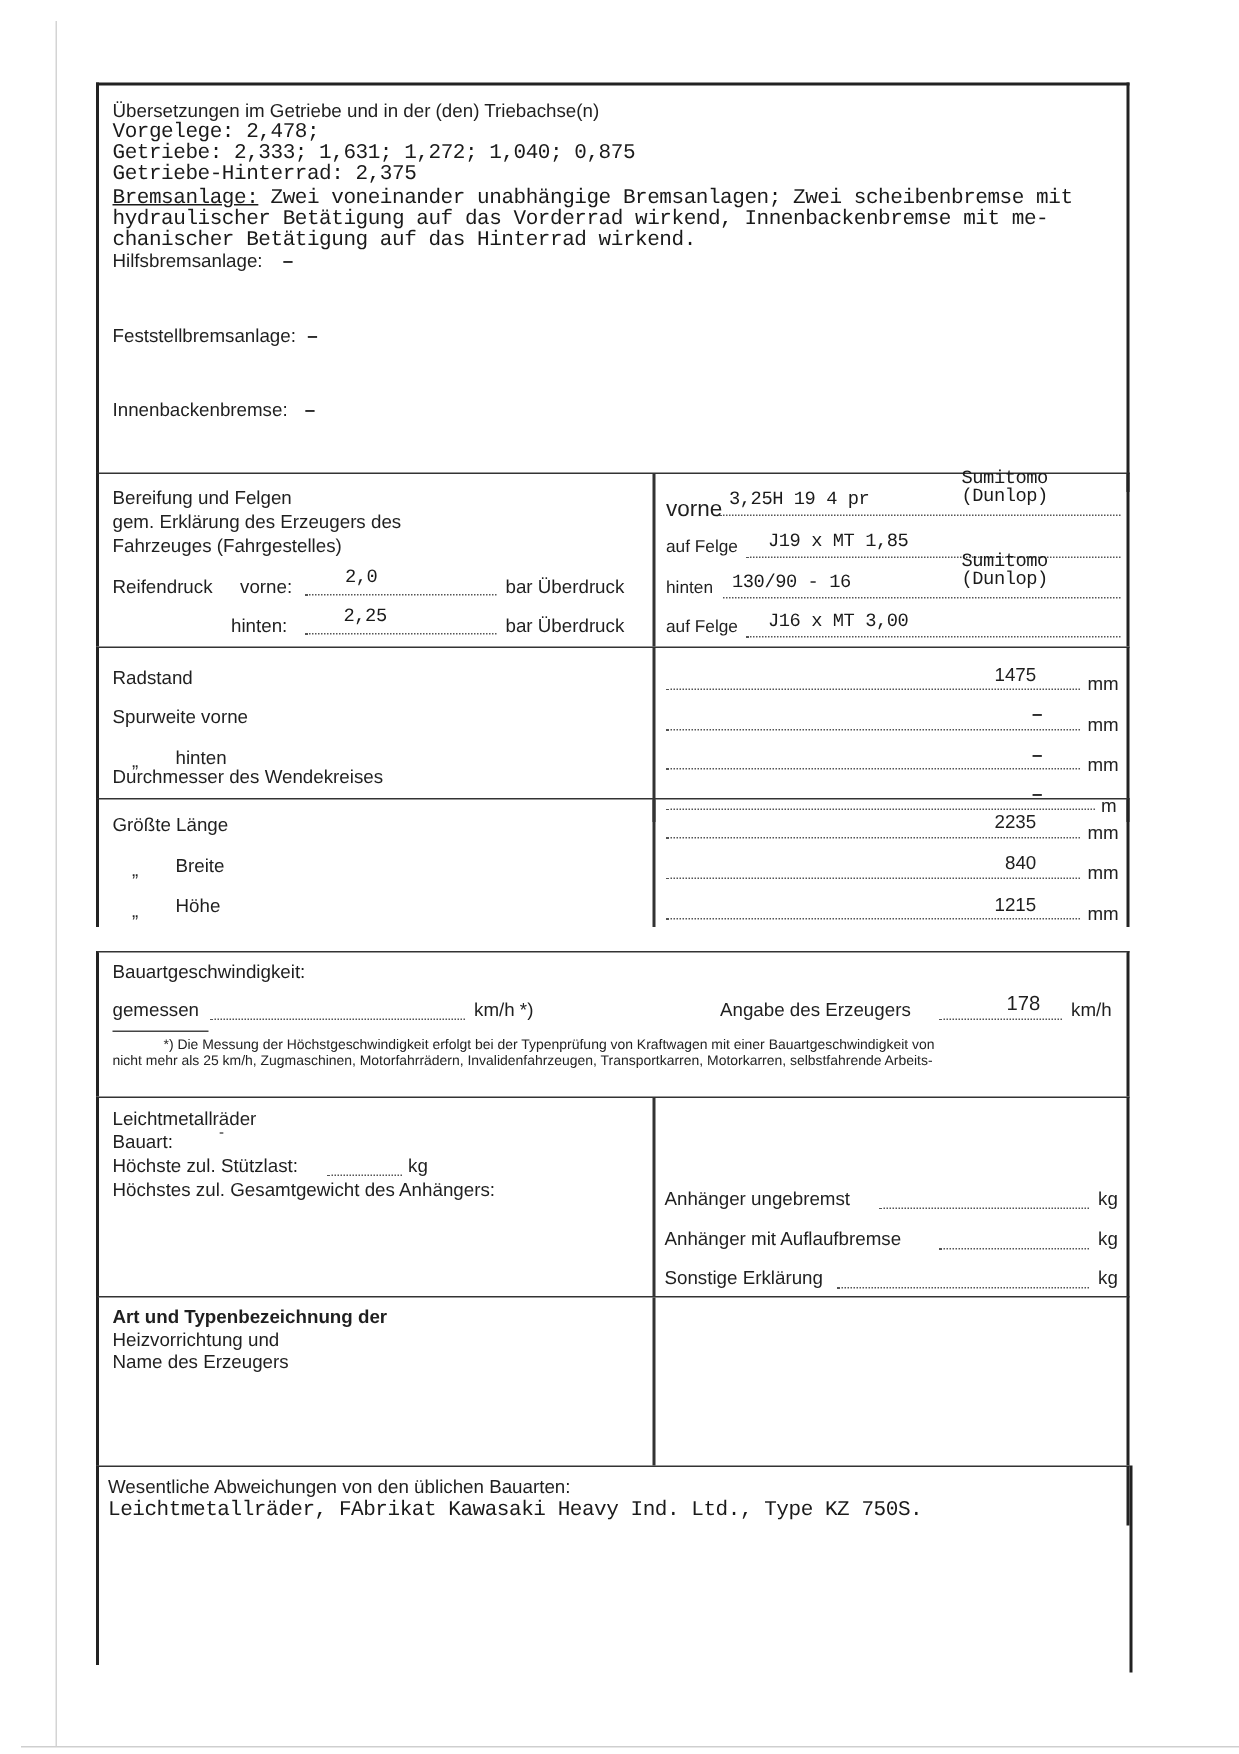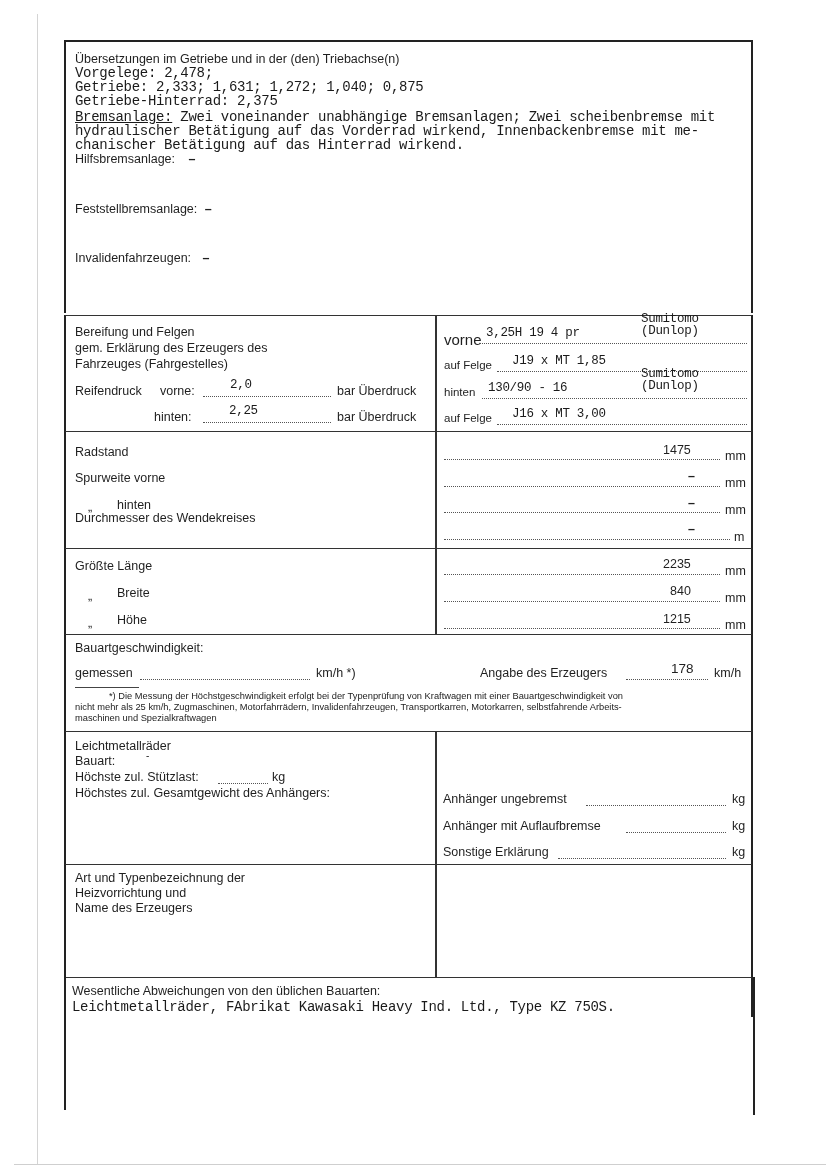--- a/index.html
+++ b/index.html
@@ -24,21 +24,21 @@
   .dots { position: absolute; border-bottom: 1px dotted #555; height: 0; }
   .ul { text-decoration: underline; }
   .dash { font-weight: bold; }
 </style>
 </head>
 <body>
 
 <div class="scan-edge-v"></div>
 <div class="scan-edge-h"></div>
 
-<div class="row top" style="top:40px; height:273px;">
+<div class="row top" style="top:55px; height:273px;">
   <div class="abs sans" style="left:9px; top:10px;">Übersetzungen im Getriebe und in der (den) Triebachse(n)</div>
   <div class="abs mono" style="left:9px; top:23px;">
     <span>Vorgelege:</span>
     <span>2,478;</span>
   </div>
   <div class="abs mono" style="left:9px; top:37px;">
     <span>Getriebe:</span>
     <span>2,333; 1,631; 1,272; 1,040; 0,875</span>
   </div>
   <div class="abs mono" style="left:9px; top:51px;">
@@ -53,21 +53,21 @@
   <div class="abs mono" style="left:9px; top:95px;">chanischer Betätigung auf das Hinterrad wirkend.</div>
   <div class="abs sans" style="left:9px; top:110px;">
     <span>Hilfsbremsanlage:</span>
     <span class="dash" style="margin-left:10px;">–</span>
   </div>
   <div class="abs sans" style="left:9px; top:160px;">
     <span>Feststellbremsanlage:</span>
     <span class="dash" style="margin-left:4px;">–</span>
   </div>
   <div class="abs sans" style="left:9px; top:209px;">
-    <span>Invalidenfahrzeugen:</span>
+    <span>Innenbackenbremse:</span>
     <span class="dash" style="margin-left:8px;">–</span>
   </div>
 </div>
 
 <div class="row" style="top:315px; height:116px;">
   <div class="col-divider"></div>
   <div class="abs sans" style="left:9px; top:9px;">Bereifung und Felgen</div>
   <div class="abs sans" style="left:9px; top:25px;">gem. Erklärung des Erzeugers des</div>
   <div class="abs sans" style="left:9px; top:41px;">Fahrzeuges (Fahrgestelles)</div>
 
@@ -125,21 +125,21 @@
   <div class="dots" style="left:378px; top:80px; width:276px;"></div>
   <div class="abs sans dash" style="left:622px; top:64px;">–</div>
   <div class="abs sans" style="left:659px; top:71px;">mm</div>
 
   <div class="abs sans" style="left:9px; top:79px;">Durchmesser des Wendekreises</div>
   <div class="dots" style="left:378px; top:107px; width:286px;"></div>
   <div class="abs sans dash" style="left:622px; top:90px;">–</div>
   <div class="abs sans" style="left:668px; top:98px;">m</div>
 </div>
 
-<div class="row" style="top:548px; height:86px;padding-left:20px;">
+<div class="row" style="top:532px; height:86px;padding-left:20px;">
   <div class="col-divider"></div>
 
   <div class="abs sans" style="left:9px; top:10px;">Größte Länge</div>
   <div class="dots" style="left:378px; top:25px; width:276px;"></div>
   <div class="abs sans" style="left:597px; top:8px;">2235</div>
   <div class="abs sans" style="left:659px; top:15px;">mm</div>
 
   <div class="abs sans" style="left:22px; top:40px;">„</div>
   <div class="abs sans" style="left:51px; top:37px;">Breite</div>
   <div class="dots" style="left:378px; top:52px; width:276px;"></div>
@@ -163,21 +163,20 @@
 
   <div class="abs sans" style="left:414px; top:31px;">Angabe des Erzeugers</div>
   <div class="dots" style="left:560px; top:44px; width:82px;"></div>
   <div class="abs sans" style="left:605px; top:26px; font-size:13.5px;">178</div>
   <div class="abs sans" style="left:648px; top:31px;">km/h</div>
 
   <div style="position:absolute; left:9px; top:52px; width:64px; height:0; border-top:1px solid #444;"></div>
   <div class="abs sans-sm" style="left:9px; top:56px; width:672px; white-space:normal;">
     <div style="padding-left:34px; text-align:justify;">*) Die Messung der Höchstgeschwindigkeit erfolgt bei der Typenprüfung von Kraftwagen mit einer Bauartgeschwindigkeit von</div>
     <div>nicht mehr als 25 km/h, Zugmaschinen, Motorfahrrädern, Invalidenfahrzeugen, Transportkarren, Motorkarren, selbstfahrende Arbeits-</div>
-    <div>maschinen und Spezialkraftwagen</div>
   </div>
 </div>
 
 <div class="row" style="top:731px; height:133px;">
   <div class="col-divider"></div>
 
   <div class="abs sans" style="left:9px; top:7px;">Leichtmetallräder</div>
   <div class="abs sans" style="left:9px; top:22px;">Bauart:</div>
   <div class="abs sans" style="left:80px; top:18px; font-size:10px;">-</div>
 
@@ -199,21 +198,21 @@
   <div class="abs sans" style="left:666px; top:87px;">kg</div>
 
   <div class="abs sans" style="left:377px; top:113px;">Sonstige Erklärung</div>
   <div class="dots" style="left:492px; top:126px; width:168px;"></div>
   <div class="abs sans" style="left:560px; top:111px;"></div>
   <div class="abs sans" style="left:666px; top:113px;">kg</div>
 </div>
 
 <div class="row" style="top:864px; height:113px;">
   <div class="col-divider"></div>
-  <div class="abs sans" style="left:9px; top:6px;">Art und Typenbezeichnung der</div>
+  <div class="abs sans" style="left:9px; top:6px;font-weight:bold;">Art und Typenbezeichnung der</div>
   <div class="abs sans" style="left:9px; top:21px;">Heizvorrichtung und</div>
   <div class="abs sans" style="left:9px; top:36px;">Name des Erzeugers</div>
   <div class="abs sans" style="left:378px; top:10px;"></div>
 </div>
 
 <div class="row" style="top:977px; height:40px; border-bottom:none;">
   <div class="abs sans" style="left:6px; top:6px;">Wesentliche Abweichungen von den üblichen Bauarten:</div>
   <div class="abs mono" style="left:6px; top:21px;">Leichtmetallräder, FAbrikat Kawasaki Heavy Ind. Ltd., Type KZ 750S.</div>
 </div>
 <div class="frame-left-tail"></div>

